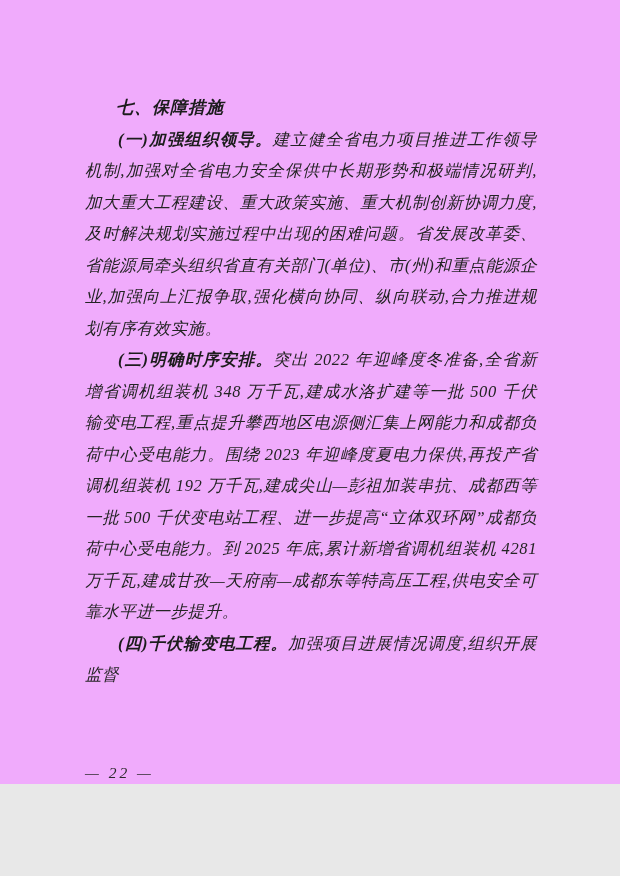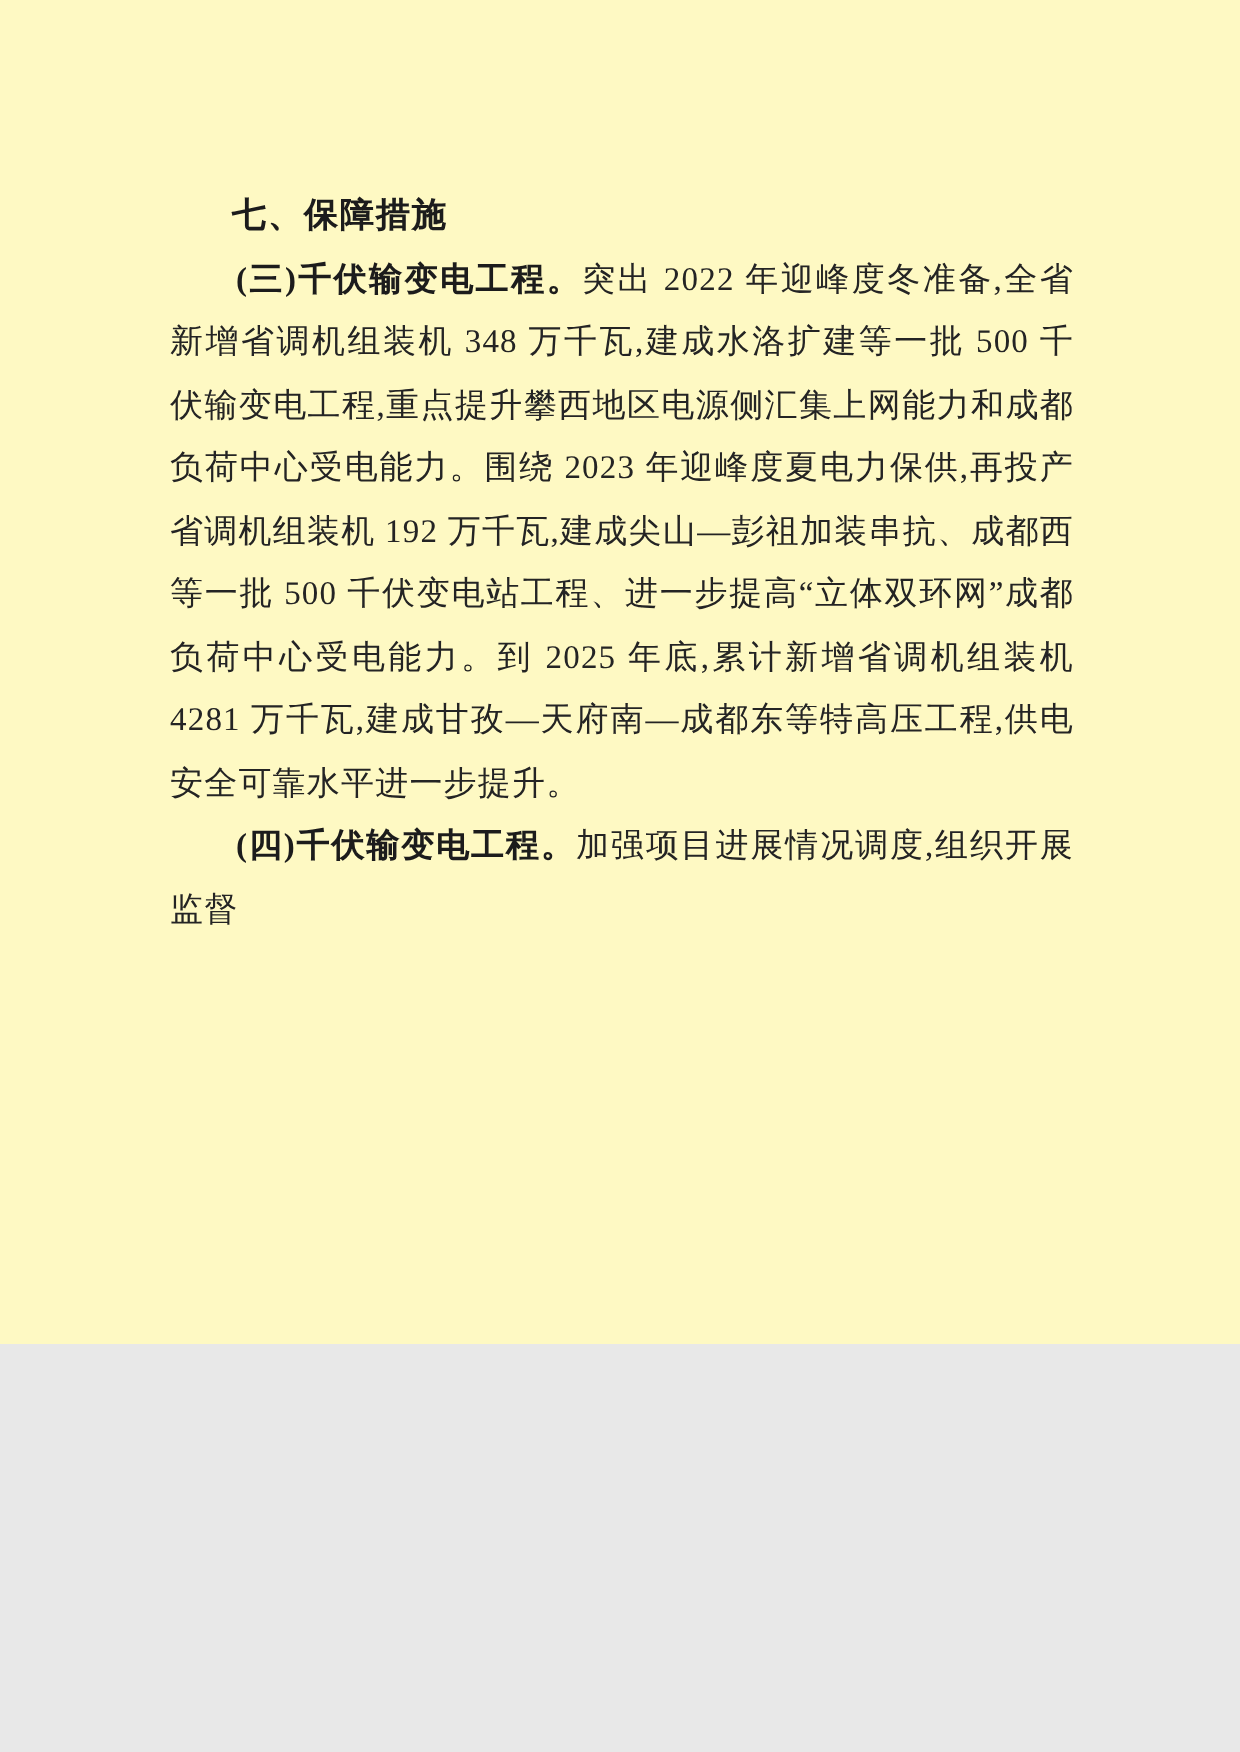--- a/index.html
+++ b/index.html
@@ -3,25 +3,26 @@
 <meta charset="utf-8">
 <style>
   html, body {
     margin: 0;
     padding: 0;
     background: #e8e8e8;
   }
   .page {
     position: relative;
     width: 620px;
-    height: 672px;
-    background: #fef9c3;
+    height: 784px;
+    background: #f0abfc;
     overflow: hidden;
     font-family: "Liberation Serif", "DejaVu Serif", serif;
     color: #212121;
+    font-style: italic;
   }
   .content {
     position: absolute;
     left: 85px;
     top: 92px;
     width: 452px;
   }
   .heading {
     margin: 0;
     padding-left: 31px;            
@@ -57,22 +58,23 @@
   }
 </style>
 </head>
 <body>
 
 <div class="page">
   <div class="content">
 
     <h1 class="heading">七、保障措施</h1>
 
+    <p class="para"><span class="lead">(一)加强组织领导。</span><span>建立健全省电力项目推进工作领导机制,加强对全省电力安全保供中长期形势和极端情况研判,加大重大工程建设、重大政策实施、重大机制创新协调力度,及时解决规划实施过程中出现的困难问题。省发展改革委、省能源局牵头组织省直有关部门(单位)、市(州)和重点能源企业,加强向上汇报争取,强化横向协同、纵向联动,合力推进规划有序有效实施。</span></p>
 
 
-    <p class="para"><span class="lead">(三)千伏输变电工程。</span><span>突出 2022 年迎峰度冬准备,全省新增省调机组装机 348 万千瓦,建成水洛扩建等一批 500 千伏输变电工程,重点提升攀西地区电源侧汇集上网能力和成都负荷中心受电能力。围绕 2023 年迎峰度夏电力保供,再投产省调机组装机 192 万千瓦,建成尖山—彭祖加装串抗、成都西等一批 500 千伏变电站工程、进一步提高“立体双环网”成都负荷中心受电能力。到 2025 年底,累计新增省调机组装机 4281 万千瓦,建成甘孜—天府南—成都东等特高压工程,供电安全可靠水平进一步提升。</span></p>
+    <p class="para"><span class="lead">(三)明确时序安排。</span><span>突出 2022 年迎峰度冬准备,全省新增省调机组装机 348 万千瓦,建成水洛扩建等一批 500 千伏输变电工程,重点提升攀西地区电源侧汇集上网能力和成都负荷中心受电能力。围绕 2023 年迎峰度夏电力保供,再投产省调机组装机 192 万千瓦,建成尖山—彭祖加装串抗、成都西等一批 500 千伏变电站工程、进一步提高“立体双环网”成都负荷中心受电能力。到 2025 年底,累计新增省调机组装机 4281 万千瓦,建成甘孜—天府南—成都东等特高压工程,供电安全可靠水平进一步提升。</span></p>
 
     <p class="para"><span class="lead">(四)千伏输变电工程。</span><span>加强项目进展情况调度,组织开展监督</span></p>
 
   </div>
 
   <div class="page-number">— 22 —</div>
 </div>
 
 </body></html>

